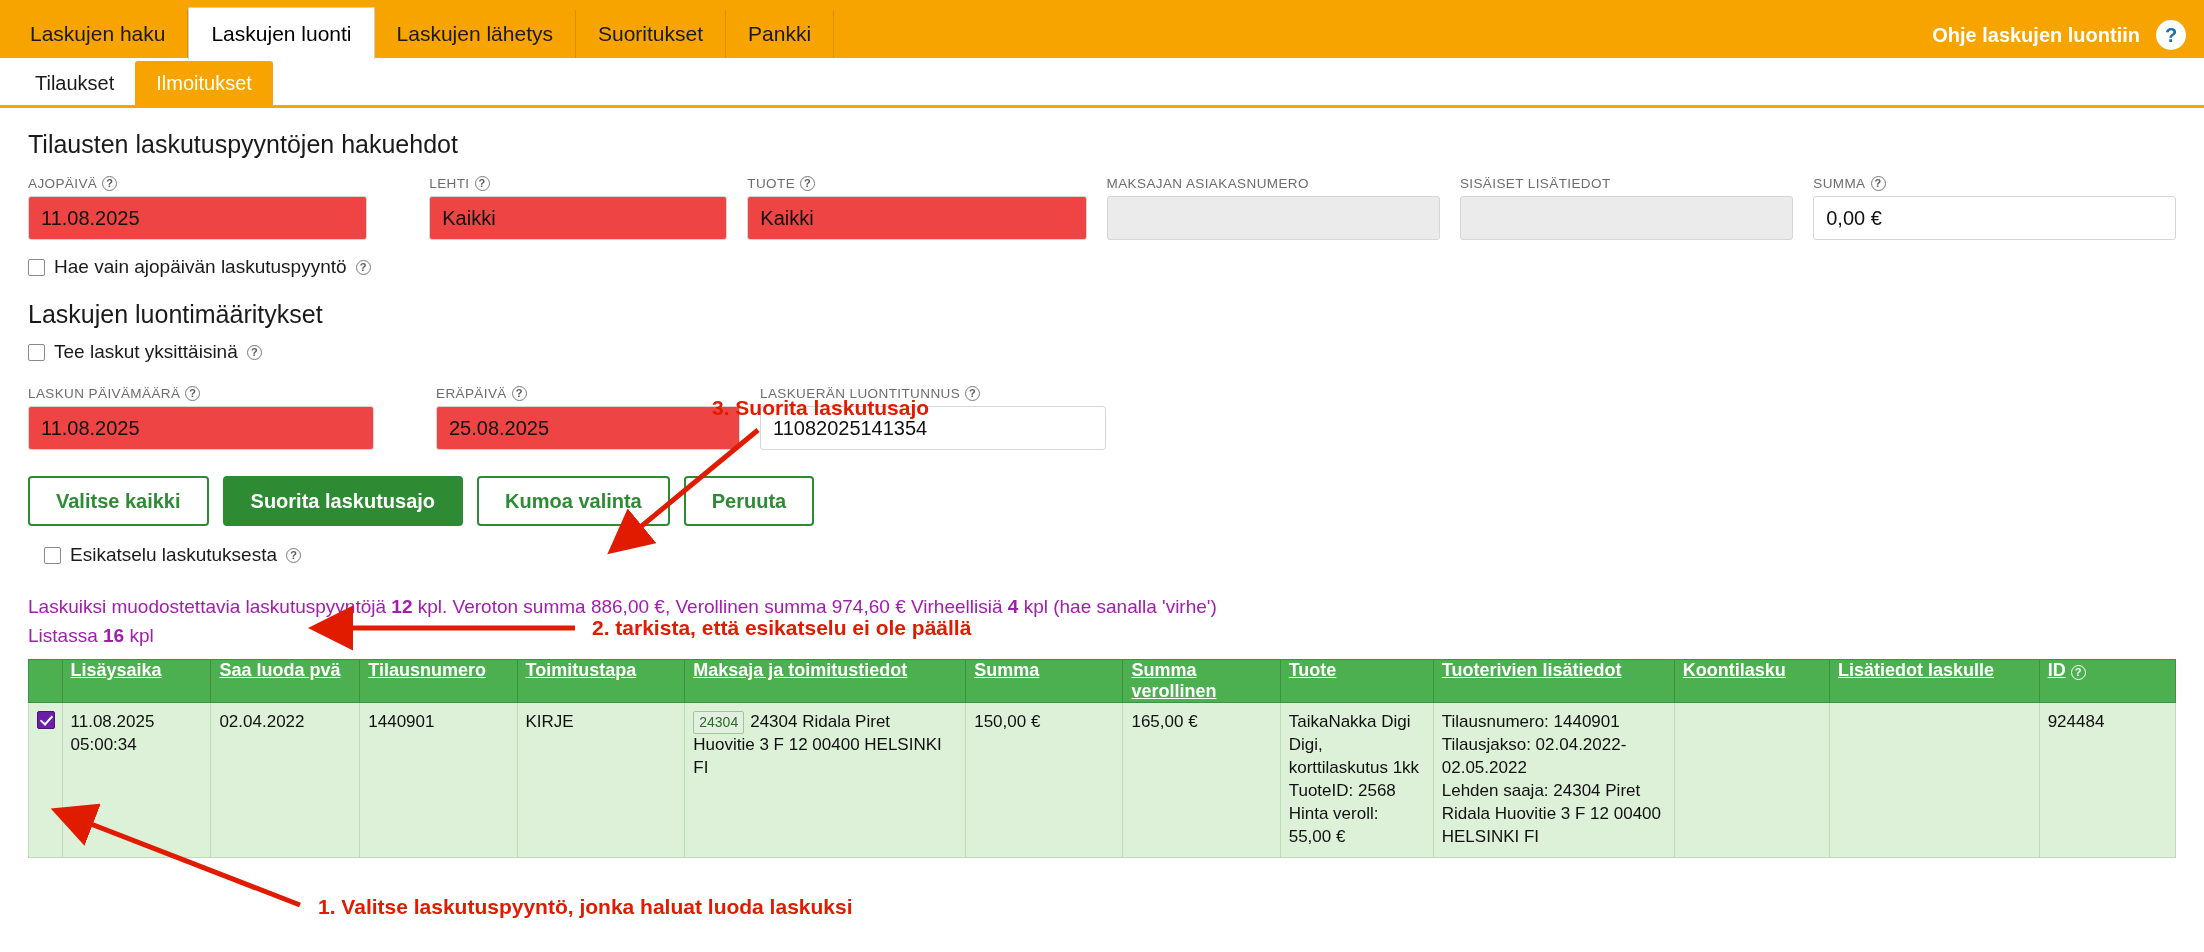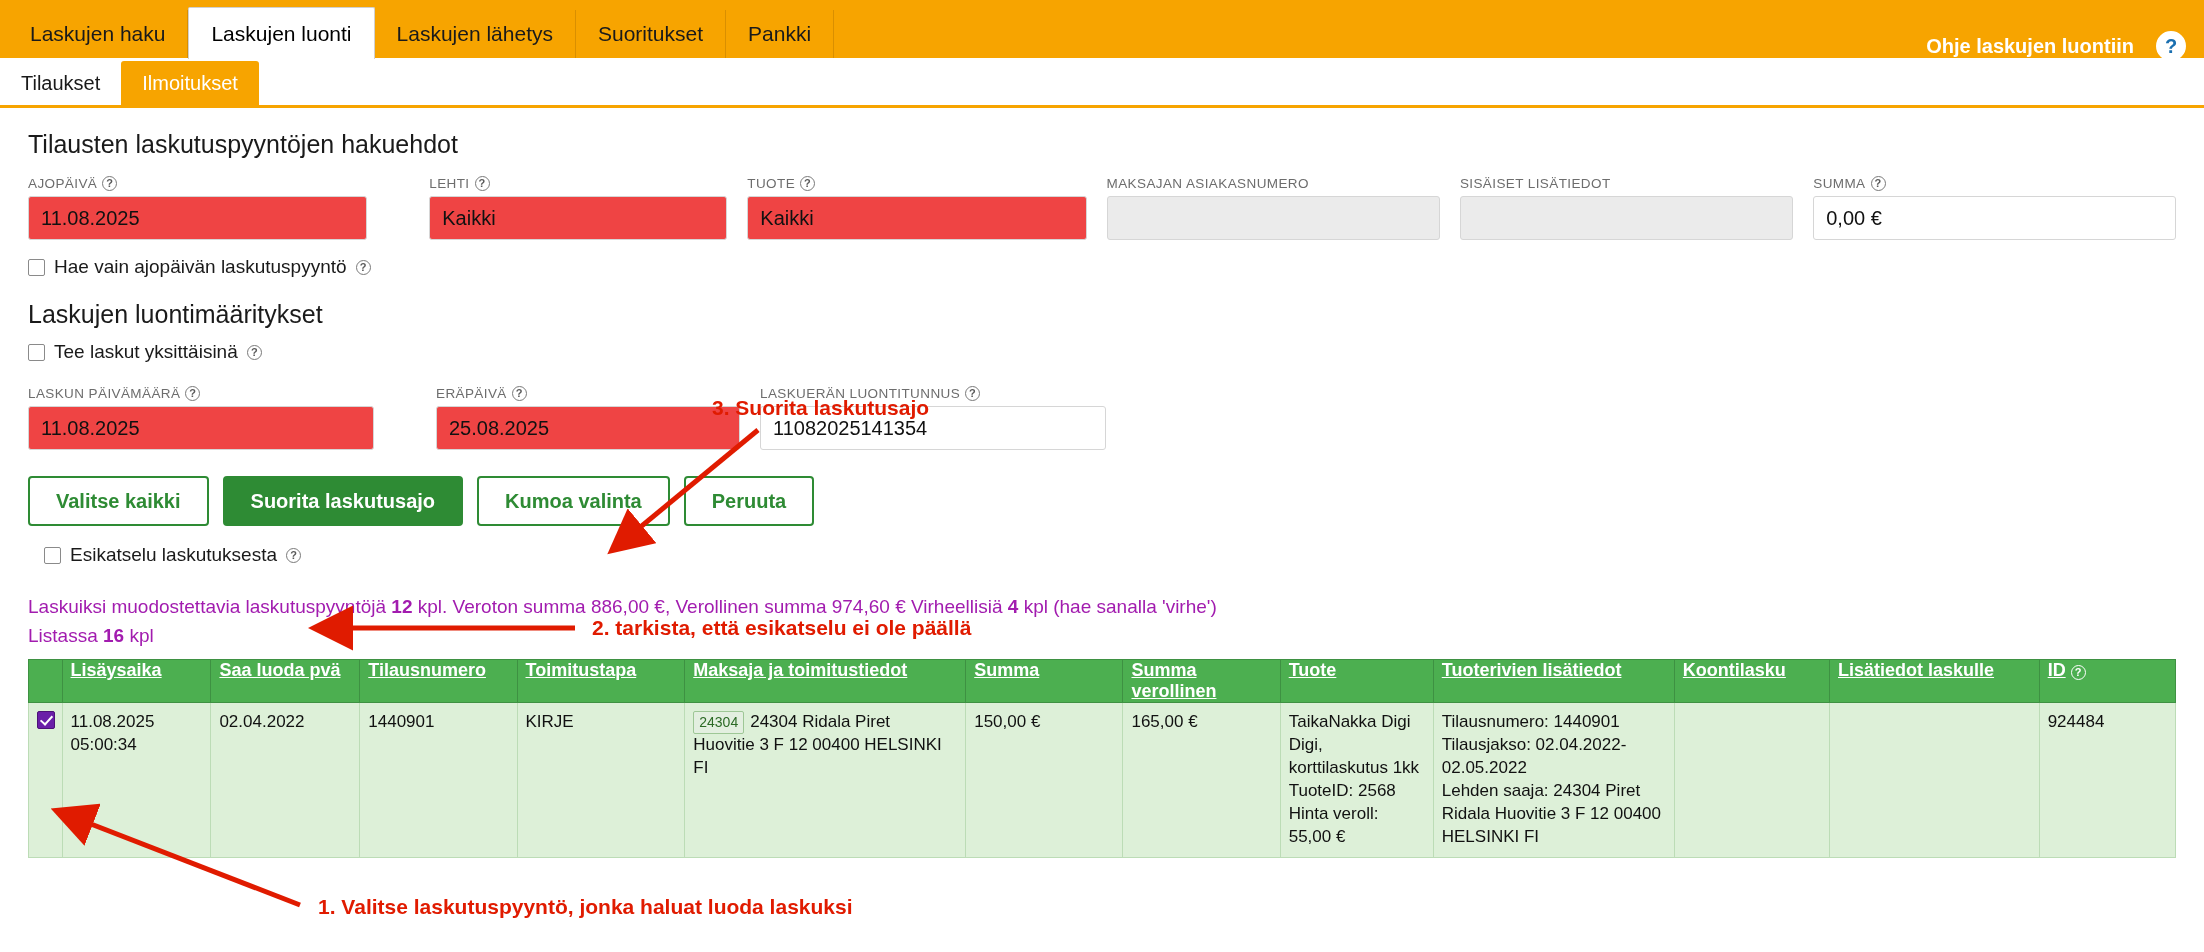--- a/index.html
+++ b/index.html
@@ -33,41 +33,42 @@
     background: #ffffff;
     color: #000;
     border: 1px solid #d0d0d0;
     border-bottom: none;
     height: 52px;
     margin-bottom: -1px;
     border-radius: 2px 2px 0 0;
   }
   .topbar .help {
     position: absolute;
-    right: 18px; top: 31px;
-    display: flex; align-items: center; gap: 22px;
+    right: 18px; top: 20px;
+    display: flex; align-items: center; gap: 16px;
     color: #ffffff;
     font-size: 20px; font-weight: bold;
   }
   .help-circle {
     width: 30px; height: 30px; border-radius: 50%;
     background: #ffffff; color: #f7a400;
     display: flex; align-items: center; justify-content: center;
     font-size: 20px; font-weight: bold;
     border: 2px solid #ffffff;
     color: #1a6fb0;
   }
 
   
   .subbar {
     height: 50px;
     background: #ffffff;
     border-bottom: 3px solid #f7a400;
     display: flex;
     align-items: flex-end;
+    padding-left: 14px;
   }
   .subbar .stab {
     height: 44px;
     display: flex; align-items: center;
     padding: 0 20px;
     font-size: 20px;
     color: #1a1a1a;
     cursor: pointer;
     border: 1px solid transparent;
   }

